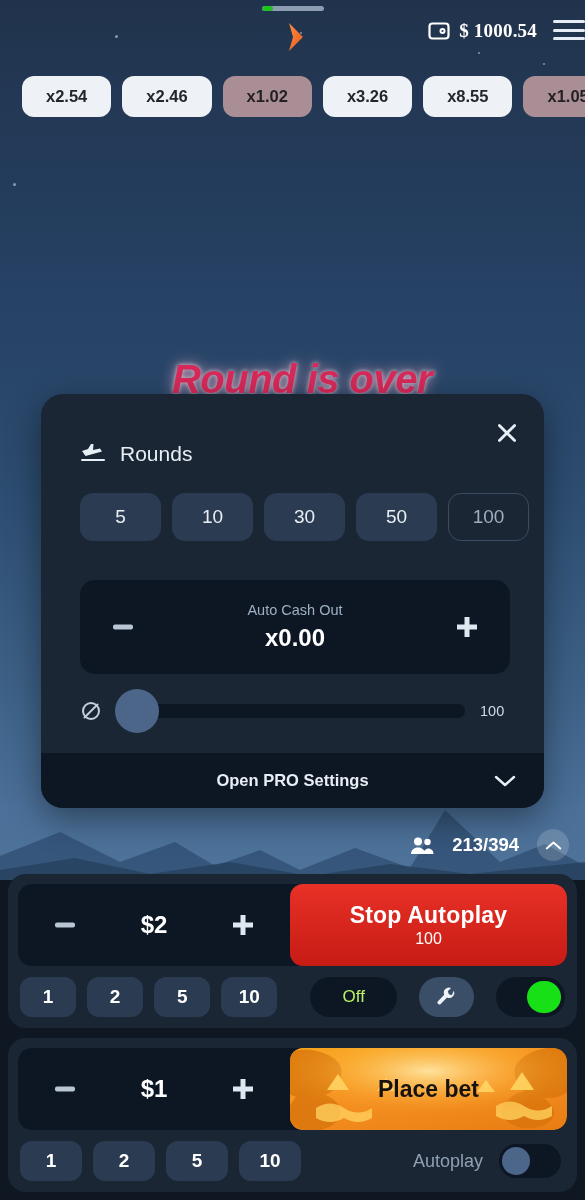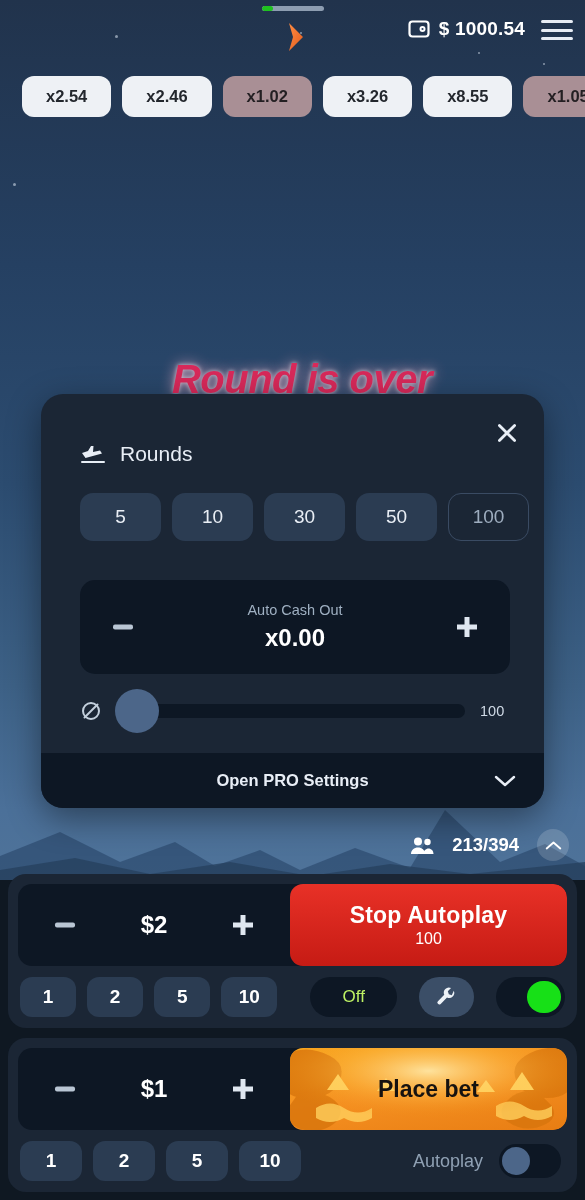--- a/index.html
+++ b/index.html
@@ -28,21 +28,21 @@
   .progress-wrap {
     position: absolute; left: 262px; top: 6px; width: 62px; height: 5px;
     background: #8d9db1; border-radius: 3px; overflow: hidden;
   }
   .progress-fill { height: 100%; width: 18%; background: #1fc21f; border-radius: 3px; }
 
   
   .chevron { position: absolute; left: 283px; top: 20px; width: 26px; height: 34px; }
 
   
-  .topbar { position: absolute; right: 12px; top: 18px; display: flex; align-items: flex-start; gap: 16px; }
+  .topbar { position: absolute; right: 0; top: 18px; display: flex; align-items: flex-end; gap: 16px; font-family: Liberation Serif, serif; }
   .wallet-row { display: flex; align-items: center; gap: 9px; }
   .wallet-icon { width: 22px; height: 20px; }
   .balance { color: #ffffff; font-size: 19px; font-weight: 700; letter-spacing: .2px; white-space: nowrap; }
   .burger { width: 32px; height: 24px; display: flex; flex-direction: column; justify-content: space-between; padding: 2px 0; cursor: pointer; }
   .burger span { display: block; height: 3px; background: #e7edf5; border-radius: 2px; }
 
   
   .history { position: absolute; left: 22px; top: 76px; display: flex; align-items: center; gap: 11px; }
   .chip {
     min-width: 63px; height: 41px; border-radius: 12px;
@@ -66,21 +66,21 @@
   .modal {
     position: absolute; left: 41px; top: 394px; width: 503px; height: 414px;
     background: #1b2635; border-radius: 22px;
     box-shadow: 0 10px 34px rgba(0,0,0,.42);
     overflow: hidden;
   }
   .modal-close {
     position: absolute; right: 20px; top: 22px; width: 34px; height: 34px;
     display: flex; align-items: center; justify-content: center; cursor: pointer;
   }
-  .modal-head { position: absolute; left: 39px; top: 48px; display: flex; align-items: flex-end; gap: 14px; }
+  .modal-head { position: absolute; left: 39px; top: 48px; display: flex; align-items: flex-start; gap: 14px; }
   .plane-icon { width: 26px; height: 22px; }
   .modal-title { color: #e8eef6; font-size: 21px; font-weight: 400; }
 
   .rounds-row { position: absolute; left: 80px; top: 493px; display: flex; gap: 11px; }
   .round-btn {
     width: 81px; height: 48px; border-radius: 13px;
     background: #2b3c52; color: #e9eef5;
     display: flex; align-items: center; justify-content: center;
     font-size: 19px; cursor: pointer; border: 1.5px solid transparent;
   }

